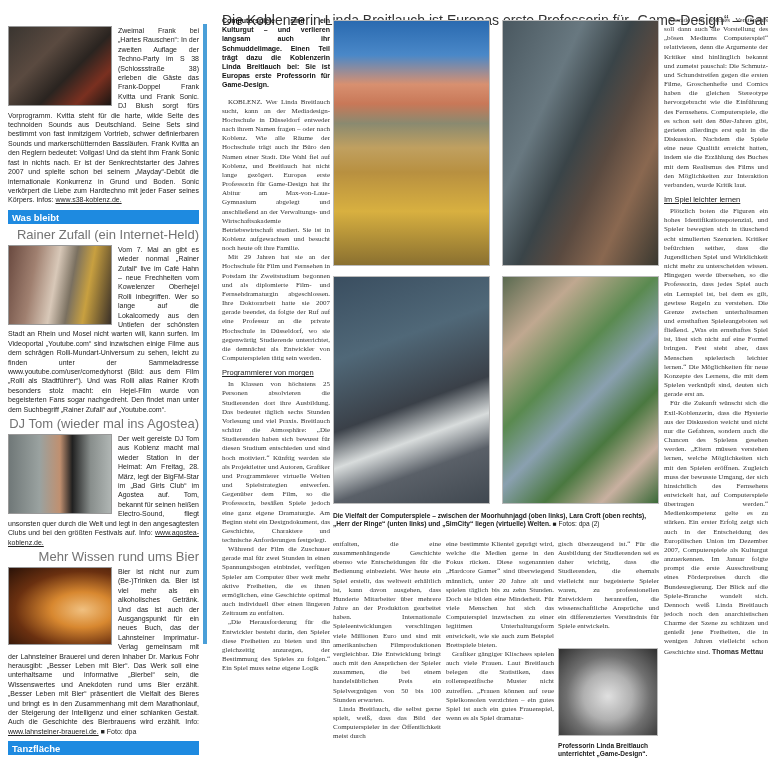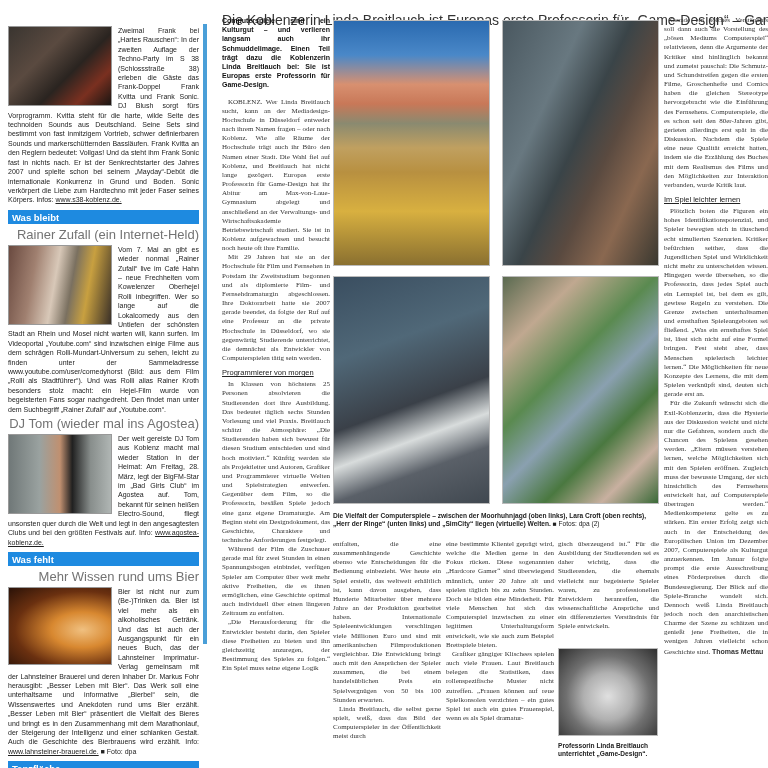--- a/index.html
+++ b/index.html
@@ -44,21 +44,20 @@
     <div class="sb-photo" style="height:80px;background:linear-gradient(100deg,#6a4a40 0%,#a08070 25%,#d8c8b8 45%,#7a7060 60%,#c8a040 75%,#3a3028 100%);"></div>
     <div class="sb-text">Vom 7. Mai an gibt es wieder nonmal „Rainer Zufall“ live im Café Hahn – neue Frechheiten vom Kowelenzer Oberhejel Rolli inbegriffen. Wer so lange auf die Lokalcomedy aus den Untiefen der schönsten Stadt an Rhein und Mosel nicht warten will, kann surfen. Im Videoportal „Youtube.com“ sind inzwischen einige Filme aus dem schrägen Rolli-Mundart-Universum zu sehen, leicht zu finden unter der Sammeladresse www.youtube.com/user/comedyhorst (Bild: aus dem Film „Rolli als Stadtführer“). Und was Rolli alias Rainer Kroth besonders stolz macht: ein Hejel-Film wurde von begeisterten Fans sogar nachgedreht. Den findet man unter dem Suchbegriff „Rainer Zufall“ auf „Youtube.com“.</div>
   </div>
 
   <div class="sb-head">DJ Tom (wieder mal ins Agostea)</div>
   <div class="sb-block">
     <div class="sb-photo" style="height:80px;background:linear-gradient(90deg,#707878 0%,#9aa2a0 30%,#c09070 50%,#202020 62%,#888e8c 80%,#b0b6b4 100%);"></div>
     <div class="sb-text"><span>Der weit gereiste DJ Tom aus Koblenz macht mal wieder Station in der Heimat: Am Freitag, 28. März, legt der BigFM-Star im „Bad Girls Club“ im Agostea auf. Tom, bekannt für seinen heißen Electro-Sound, fliegt unsonsten quer durch die Welt und legt in den angesagtesten Clubs und bei den größten Festivals auf. Info: </span><span class="link">www.agostea-koblenz.de.</span></div>
   </div>
 
-  <div class="sb-bar">Was fehlt</div>
   <div class="sb-head">Mehr Wissen rund ums Bier</div>
   <div class="sb-block">
     <div class="sb-photo" style="height:78px;background:radial-gradient(ellipse at 72% 55%,#f0c080 0%,#d88830 30%,#6a3010 65%,#2a1208 100%);"></div>
     <div class="sb-text"><span>Bier ist nicht nur zum (Be-)Trinken da. Bier ist viel mehr als ein alkoholisches Getränk. Und das ist auch der Ausgangspunkt für ein neues Buch, das der Lahnsteiner Imprimatur-Verlag gemeinsam mit der Lahnsteiner Brauerei und deren Inhaber Dr. Markus Fohr herausgibt: „Besser Leben mit Bier“. Das Werk soll eine unterhaltsame und informative „Bierbel“ sein, die Wissenswertes und Anekdoten rund ums Bier erzählt. „Besser Leben mit Bier“ präsentiert die Vielfalt des Bieres und bringt es in den Zusammenhang mit dem Marathonlauf, der Steigerung der Intelligenz und einer schlanken Gestalt. Auch die Geschichte des Bierbrauens wird erzählt. Info: </span><span class="link">www.lahnsteiner-brauerei.de.</span><span> ■ Foto: dpa</span></div>
   </div>
 
   <div class="sb-bar">Tanzfläche</div>
 
 </div>
 

